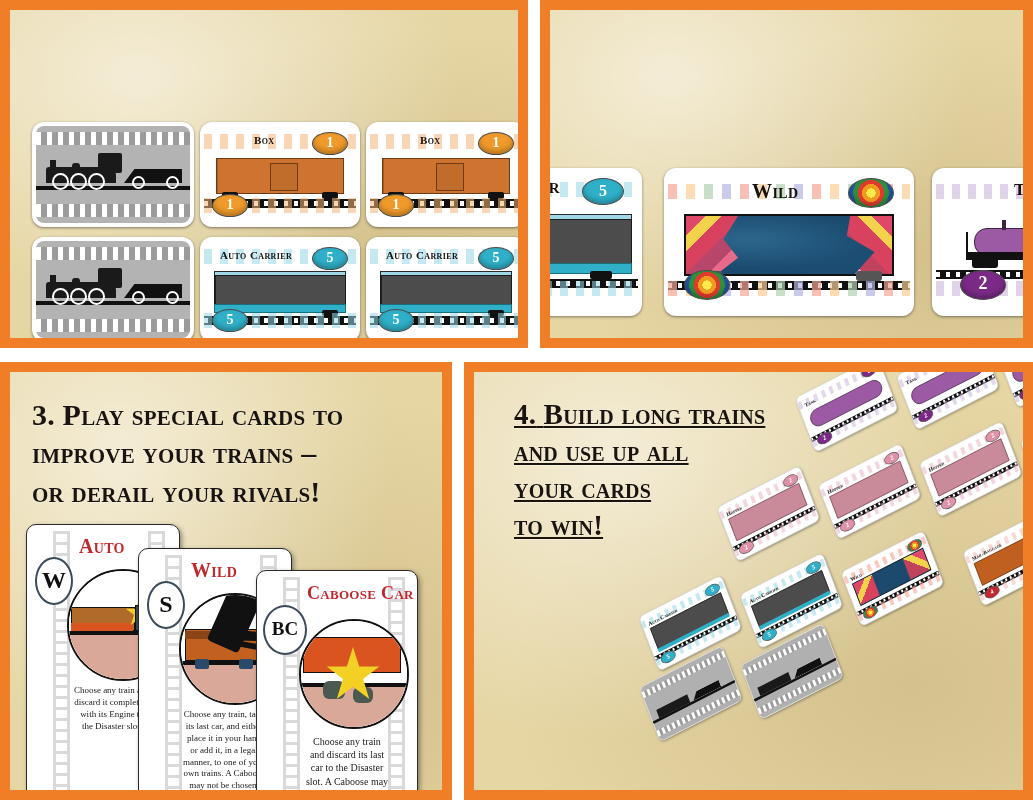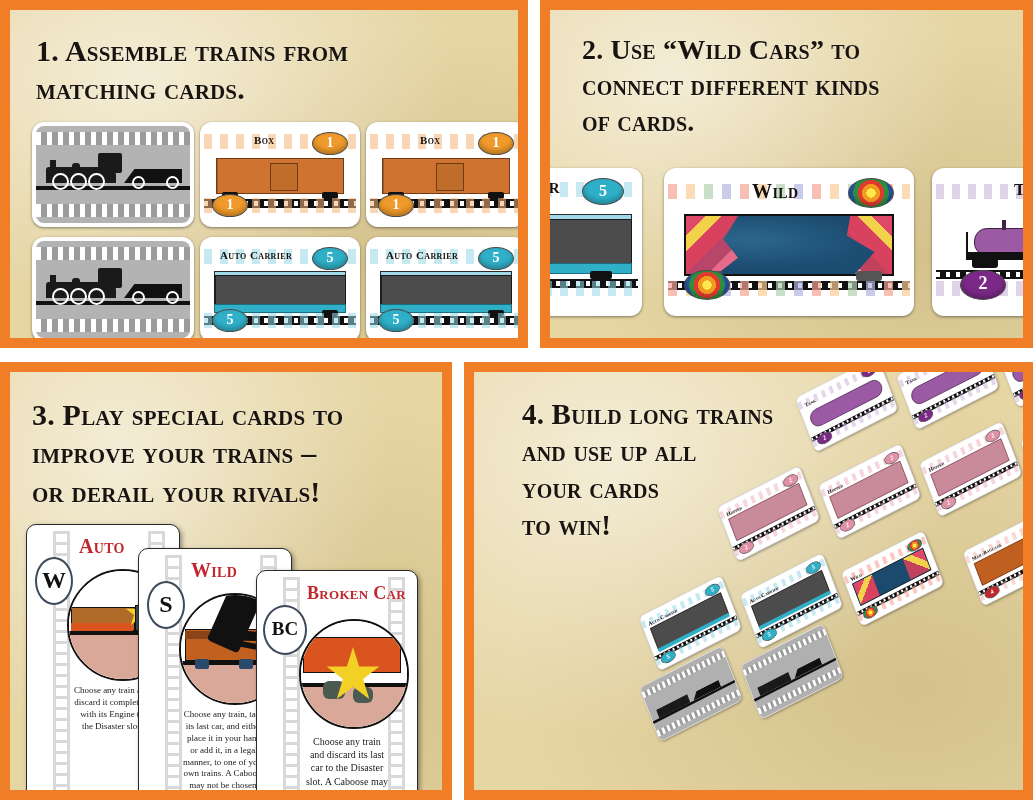--- a/index.html
+++ b/index.html
@@ -50,21 +50,21 @@
     font-weight: bold;
     font-variant: small-caps;
     letter-spacing: .2px;
     line-height: 1.28;
     text-shadow: 0 1px 0 rgba(255,255,255,.35);
     white-space: pre-line;
   }
   #heading-1 { left: 26px; top: 22px;  font-size: 30px; width: 430px; }
   #heading-2 { left: 32px; top: 22px;  font-size: 28px; width: 440px; }
   #heading-3 { left: 22px; top: 24px;  font-size: 30px; width: 410px; }
-  #heading-4 { left: 48px; top: 24px;  font-size: 29px; width: 300px; }
+  #heading-4 { left: 40px; top: 24px;  font-size: 29px; width: 300px; text-decoration: underline; }
 
   
   .card {
     position: absolute;
     background: #ffffff;
     border-radius: 12px;
     box-shadow: 0 1px 3px rgba(0,0,0,.45);
     overflow: hidden;
     box-sizing: border-box;
   }
@@ -258,22 +258,20 @@
   .mini-loco { position: absolute; inset: 0; background: #b0b0b0; }
 </style>
 </head>
 <body>
 
 <div class="board">
 
   <div class="panel" id="panel-1">
     <div class="panel-inner">
 
-      <div class="heading" id="heading-1"><span>1.</span> <span>Assemble trains from
-matching cards.</span></div>
 
       <div class="card" style="left:22px; top:112px; width:162px; height:105px;">
         <div class="card-pad">
           <div class="loco-face">
             <div class="loco-band" style="top:6px;"></div>
             <div class="loco-band" style="bottom:6px;"></div>
             <div style="position:absolute;left:0;right:0;bottom:33px;height:4px;background:#111;"></div>
             <div style="position:absolute;left:10px;bottom:40px;width:70px;height:16px;background:#1a1a1a;border-radius:3px 8px 0 0;"></div>
             <div style="position:absolute;left:14px;bottom:52px;width:6px;height:11px;background:#1a1a1a;"></div>
             <div style="position:absolute;left:36px;bottom:52px;width:8px;height:8px;background:#1a1a1a;border-radius:3px;"></div>
@@ -377,23 +375,20 @@
           <div class="badge badge-cyan" style="left:8px; bottom:6px;">5</div>
         </div>
       </div>
 
     </div>
   </div>
 
   <div class="panel" id="panel-2">
     <div class="panel-inner">
 
-      <div class="heading" id="heading-2"><span>2.</span> <span>Use “Wild Cars” to
-connect different kinds
-of cards.</span></div>
 
       <div class="card" style="left:-58px; top:158px; width:150px; height:148px;">
         <div class="card-pad">
           <div class="band band-cyan" style="top:10px;"></div>
           <div class="card-title" style="right:78px; top:8px; font-size:15px;">R</div>
           <div class="badge badge-cyan" style="right:14px; top:6px; width:40px; height:25px; line-height:23px; font-size:16px;">5</div>
           <div style="position:absolute;left:10px;right:6px;top:42px;height:6px;background:#9fd8e6;border:1px solid #2a2a2a;"></div>
           <div style="position:absolute;left:10px;right:6px;top:47px;height:45px;background:#4c4c4c;border:1px solid #1a1a1a;">
             <div style="position:absolute;inset:0;background-image:linear-gradient(90deg,rgba(20,20,20,.85) 0 2px,transparent 2px 22px);"></div>
           </div>
@@ -495,21 +490,21 @@
 or add it, in a legal
 manner, to one of your
 own trains. A Caboose
 may not be chosen.</div>
       </div>
 
       <div class="spec-card" style="left:246px; top:198px; width:160px; height:290px;">
         <div class="ladder" style="left:26px;"></div>
         <div class="ladder" style="right:12px;"></div>
         <div class="spec-letter" style="left:6px; top:34px; width:40px; height:46px; line-height:44px; font-size:19px;">BC</div>
-        <div class="spec-title" style="left:50px; top:12px; font-size:18px;">Broken Car</div>
+        <div class="spec-title" style="left:50px; top:12px; font-size:18px;">Caboose Car</div>
         <div class="spec-art" style="left:42px; top:48px; width:106px; height:106px;">
           <div style="position:absolute;inset:0;background:#fff;"></div>
           <div style="position:absolute;left:0;right:0;bottom:0;height:42px;background:#d9a898;"></div>
           <div style="position:absolute;left:0;right:0;bottom:40px;height:4px;background:#111;"></div>
           <div style="position:absolute;left:2px;top:16px;width:96px;height:34px;background:#d9541f;border:1.5px solid #111;"></div>
           <div style="position:absolute;left:22px;bottom:28px;width:22px;height:18px;background:#4a5a50;border-radius:6px;"></div>
           <div style="position:absolute;left:52px;bottom:24px;width:20px;height:16px;background:#4a5a50;border-radius:6px;"></div>
           <div style="position:absolute;left:24px;top:26px;width:56px;height:56px;background:#f2d024;clip-path:polygon(50% 0,61% 35%,97% 35%,68% 57%,79% 93%,50% 71%,21% 93%,32% 57%,3% 35%,39% 35%);"></div>
         </div>
         <div class="spec-text" style="left:42px; right:22px; top:164px; font-size:10px; white-space:pre-line;">Choose any train

